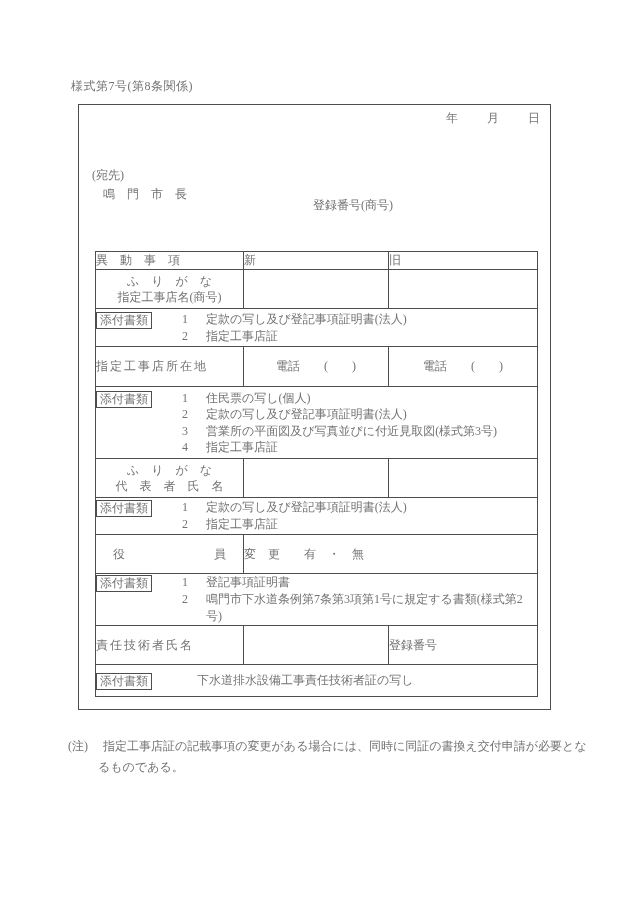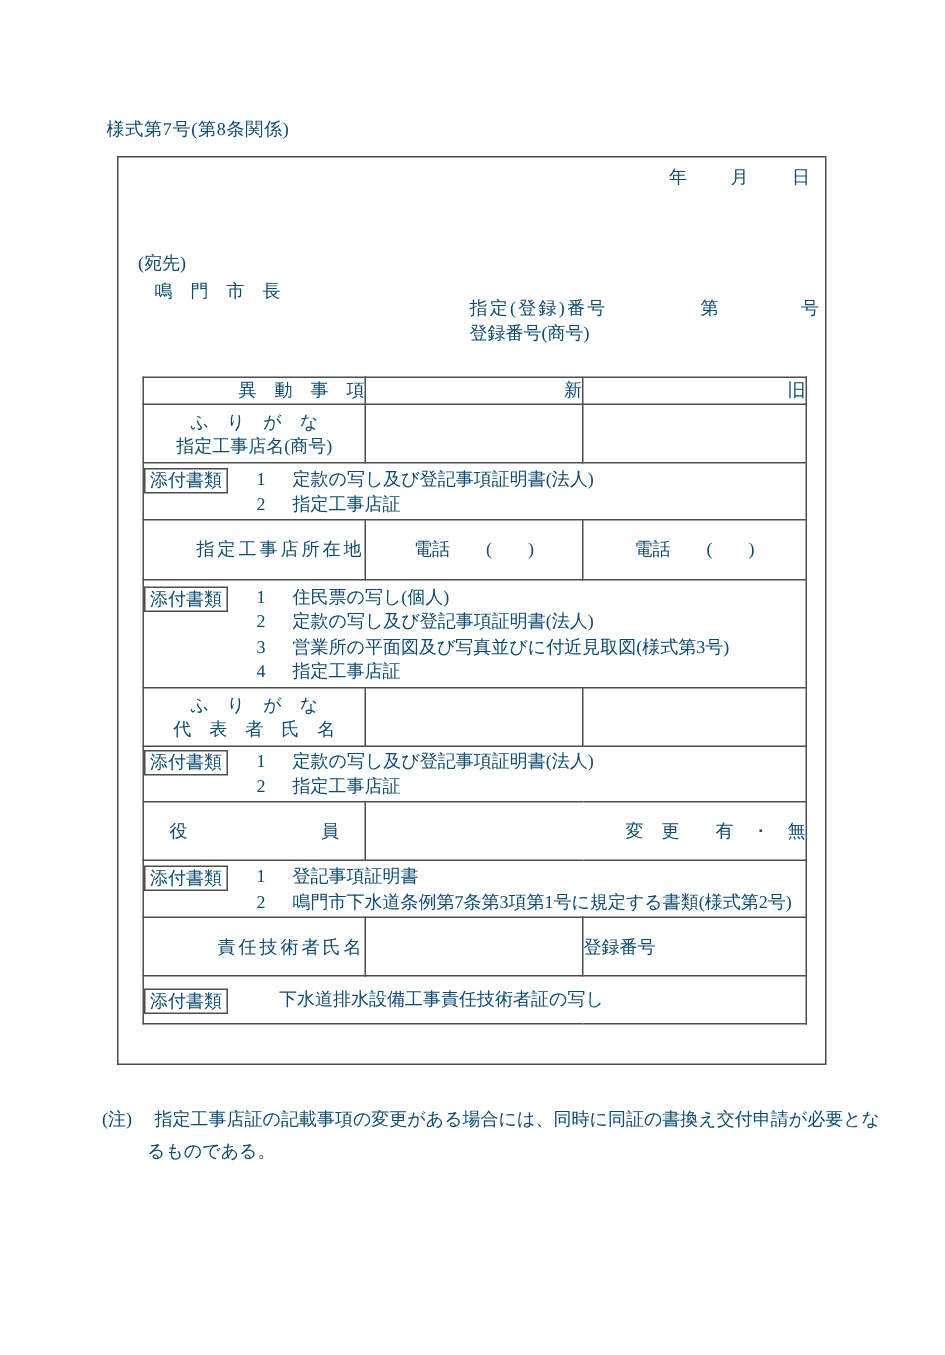--- a/index.html
+++ b/index.html
@@ -1,19 +1,19 @@
 <!DOCTYPE html>
 <html><head>
 <meta charset="utf-8">
 <style>
   html,body { margin:0; padding:0; background:#fff; }
   .page {
     position:relative; width:630px; height:903px; background:#fff;
     font-family:"Liberation Serif","DejaVu Serif",serif;
-    color:#0c4a6e; font-size:12px;
+    color:#737373; font-size:12px;
   }
   .form-number { position:absolute; left:71px; top:78px; letter-spacing:0.5px; }
 
   .outer-box {
     position:absolute; left:78px; top:104px; width:471px; height:604px;
     border:1px solid #4d4d4d;
   }
   .date-line { position:absolute; top:5px; right:10px; display:flex; column-gap:29px; }
   .form-title {
     position:absolute; top:34px; left:0; width:100%;
@@ -31,32 +31,32 @@
   .go  { position:absolute; right:2px; }
 
   table.form-table {
     position:absolute; left:16px; top:146px; width:442px;
     border-collapse:collapse; table-layout:fixed;
   }
   .form-table td {
     border:1px solid #4d4d4d; padding:0; font-size:12px;
     vertical-align:middle; overflow:hidden;
   }
-  .c { text-align:right; }
+  .c { text-align:left; }
   .hdr td { height:17px; }
   .two-line { line-height:16px; text-align:center; }
   .h39 { height:38px; } .h38 { height:37px; } .h40 { height:39px; }
   .h72 { height:71px; } .h37 { height:36px; } .h32 { height:31px; }
   .h18 { height:17px; }
 
   .phone-cell { vertical-align:bottom; text-align:center; padding-bottom:3px; }
 
   .attach-cell { vertical-align:top; padding:4px 2px 2px 13px; }
   .attach-cell.mid { vertical-align:middle; padding-top:0; padding-bottom:0; }
-  .attach-flex { display:flex; align-items:flex-start; }
+  .attach-flex { display:flex; align-items:flex-start;gap:11px; }
   .attach-flex.center { align-items:center; }
   .attach-label {
     border:1px solid #4d4d4d; padding:0 3px; line-height:15px;
     flex:0 0 auto; margin-top:1px;
   }
   .attach-items { margin-left:19px; line-height:17px; }
   .attach-items.tight { line-height:16.5px; }
   .attach-item { display:flex; }
   .item-num { width:11px; flex:0 0 auto; }
   .item-text { margin-left:13px; }
@@ -82,25 +82,20 @@
       <span>年</span>
       <span>月</span>
       <span>日</span>
     </div>
 
 
     <div class="addressee-label">(宛先)</div>
     <div class="addressee">鳴　門　市　長</div>
 
     <div class="id-block">
-      <div class="id-line1">
-        <span class="ls15">指定(登録)番号</span>
-        <span class="dai">第</span>
-        <span class="go">号</span>
-      </div>
       <div>登録番号(商号)</div>
     </div>
 
     <table class="form-table">
       <colgroup>
           <col style="width:148px">
           <col style="width:145px">
           <col style="width:149px">
         </colgroup>
 

